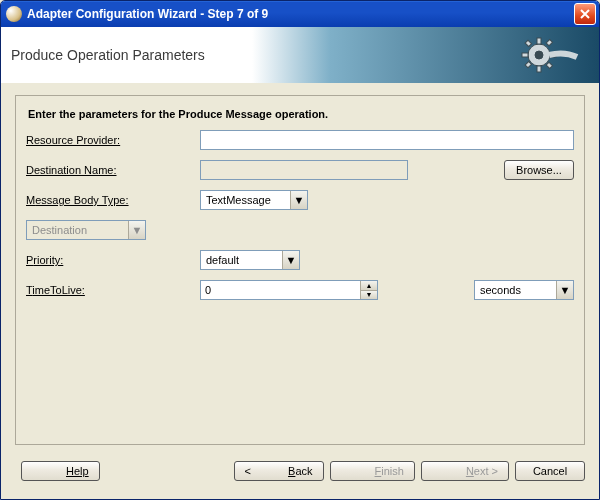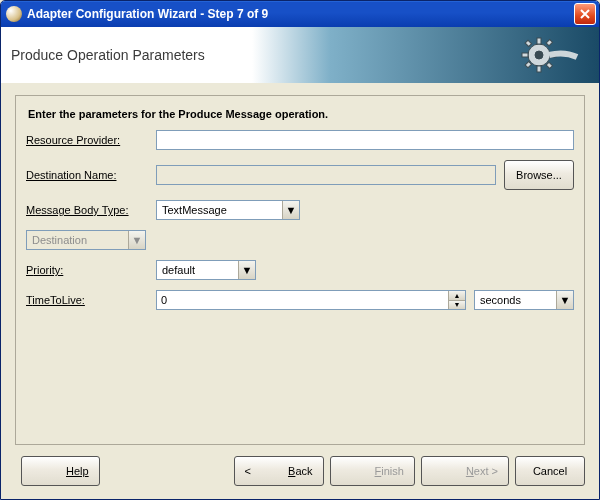--- a/index.html
+++ b/index.html
@@ -9,31 +9,31 @@
   .titlebar .ico{width:16px;height:16px;margin-right:5px;border-radius:50%;background:radial-gradient(circle at 30% 30%,#fff,#d8c088 60%,#7a5a20);flex:none;}
   .titlebar .title-text{flex:1;}
   .closebtn{width:20px;height:20px;background:linear-gradient(to bottom,#ff9a7a,#e14a1d 60%,#c1270d);border:1px solid #fff;border-radius:3px;display:flex;align-items:center;justify-content:center;color:#fff;font-weight:bold;font-size:11px;cursor:default;}
   .closebtn svg{width:10px;height:10px;}
   .banner{height:56px;background:linear-gradient(to right,#ffffff 0%,#ffffff 42%,#7fb0c8 55%,#1a4a66 100%);position:relative;display:flex;align-items:center;padding-left:10px;}
   .banner-title{font-size:14px;font-weight:normal;color:#3b3b3b;}
   .banner-gear{position:absolute;right:20px;top:6px;}
   .content{flex:1;padding:12px 14px 8px 14px;display:flex;flex-direction:column;}
   .panel{flex:1;border:1px solid #aca899;background:#ece9d8;padding:10px 10px 10px 10px;box-sizing:border-box;position:relative;}
   .instruction{margin:2px 0 10px 2px;font-weight:bold;}
-  .row{display:flex;align-items:center;margin-bottom:10px;}
+  .row{display:flex;align-items:center;margin-bottom:10px;gap:44px;}
   .row .lbl{width:130px;flex:none;text-decoration:underline;text-decoration-color:#000;}
   .row .lbl.disabled{color:#8d8d8d;text-decoration:none;}
   .txt{flex:1;height:20px;box-sizing:border-box;border:1px solid #7f9db9;background:#fff;padding:1px 3px;font:inherit;}
   .txt.readonly{background:#ece9d8;}
   .combo{display:inline-flex;align-items:center;height:20px;border:1px solid #7f9db9;background:#fff;min-width:100px;box-sizing:border-box;}
   .combo.disabled{background:#ece9d8;color:#8d8d8d;}
   .combo .combo-text{flex:1;padding:0 5px;}
   .combo .combo-btn{width:16px;height:18px;margin:0 0 0 0;background:linear-gradient(to bottom,#f4f4ef,#d8d4c5);border-left:1px solid #aca899;display:flex;align-items:center;justify-content:center;color:#000;}
   .combo.disabled .combo-btn{color:#8d8d8d;}
-  .btn{height:30px;min-width:70px;border:1px solid #555;border-radius:3px;background:linear-gradient(to bottom,#ffffff,#eeeae0 45%,#e1ddcf);font:inherit;padding:0 10px;cursor:default;}
+  .btn{height:20px;min-width:70px;border:1px solid #555;border-radius:3px;background:linear-gradient(to bottom,#ffffff,#eeeae0 45%,#e1ddcf);font:inherit;padding:0 10px;cursor:default;}
   .btn.disabled{color:#9a9a9a;}
   .btn .mn{text-decoration:underline;margin-left:34px;}
   .spinner-wrap{flex:1;display:flex;align-items:center;height:20px;border:1px solid #7f9db9;background:#fff;box-sizing:border-box;}
   .spinner-wrap input{flex:1;border:none;outline:none;font:inherit;padding:0 4px;height:18px;}
   .spinner-btns{width:16px;height:18px;display:flex;flex-direction:column;border-left:1px solid #aca899;}
   .spinner-btns div{flex:1;background:linear-gradient(to bottom,#f4f4ef,#d8d4c5);display:flex;align-items:center;justify-content:center;font-size:7px;line-height:1;}
   .spinner-btns div+div{border-top:1px solid #aca899;}
   .footer{height:36px;display:flex;align-items:center;padding:0 14px 10px 14px;}
   .footer .spacer{flex:1;}
   .footer .btn{margin-left:6px;}
@@ -87,21 +87,21 @@
 
       <div class="row">
         <div class="lbl underline-first">Destination Name:</div>
         <input class="txt readonly" type="text" readonly="" value="" style="">
         <div style="width:8px"></div>
         <button class="btn"><span>Browse...</span></button>
       </div>
 
       <div class="row">
         <div class="lbl underline-first">Message Body Type:</div>
-        <div class="combo" style="width:144px">
+        <div class="combo" style="width:108px">
           <span class="combo-text">TextMessage</span>
           <span class="combo-btn">▼</span>
         </div>
       </div>
 
       <div class="row">
         <div class="combo disabled" style="width:120px">
           <span class="combo-text">Destination</span>
           <span class="combo-btn">▼</span>
         </div>

